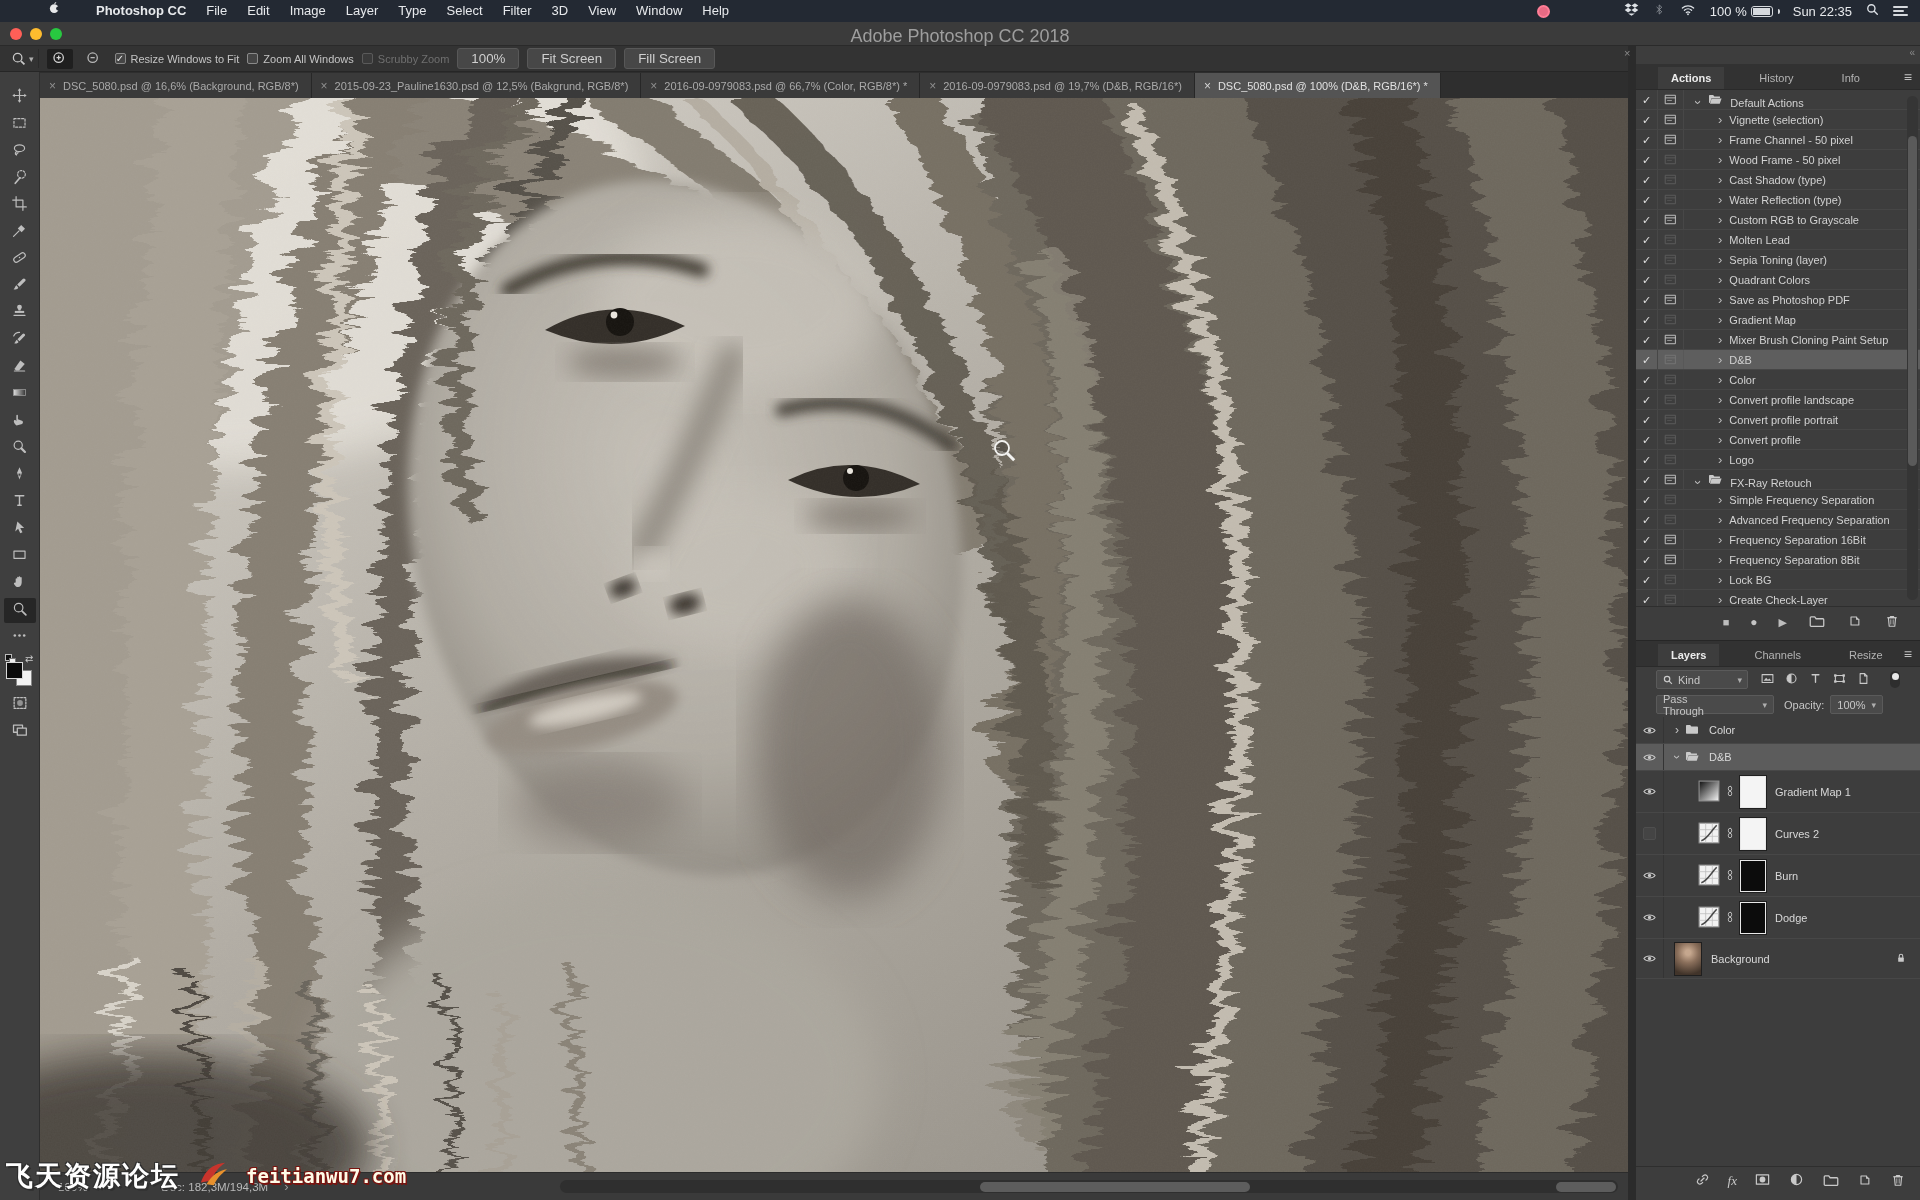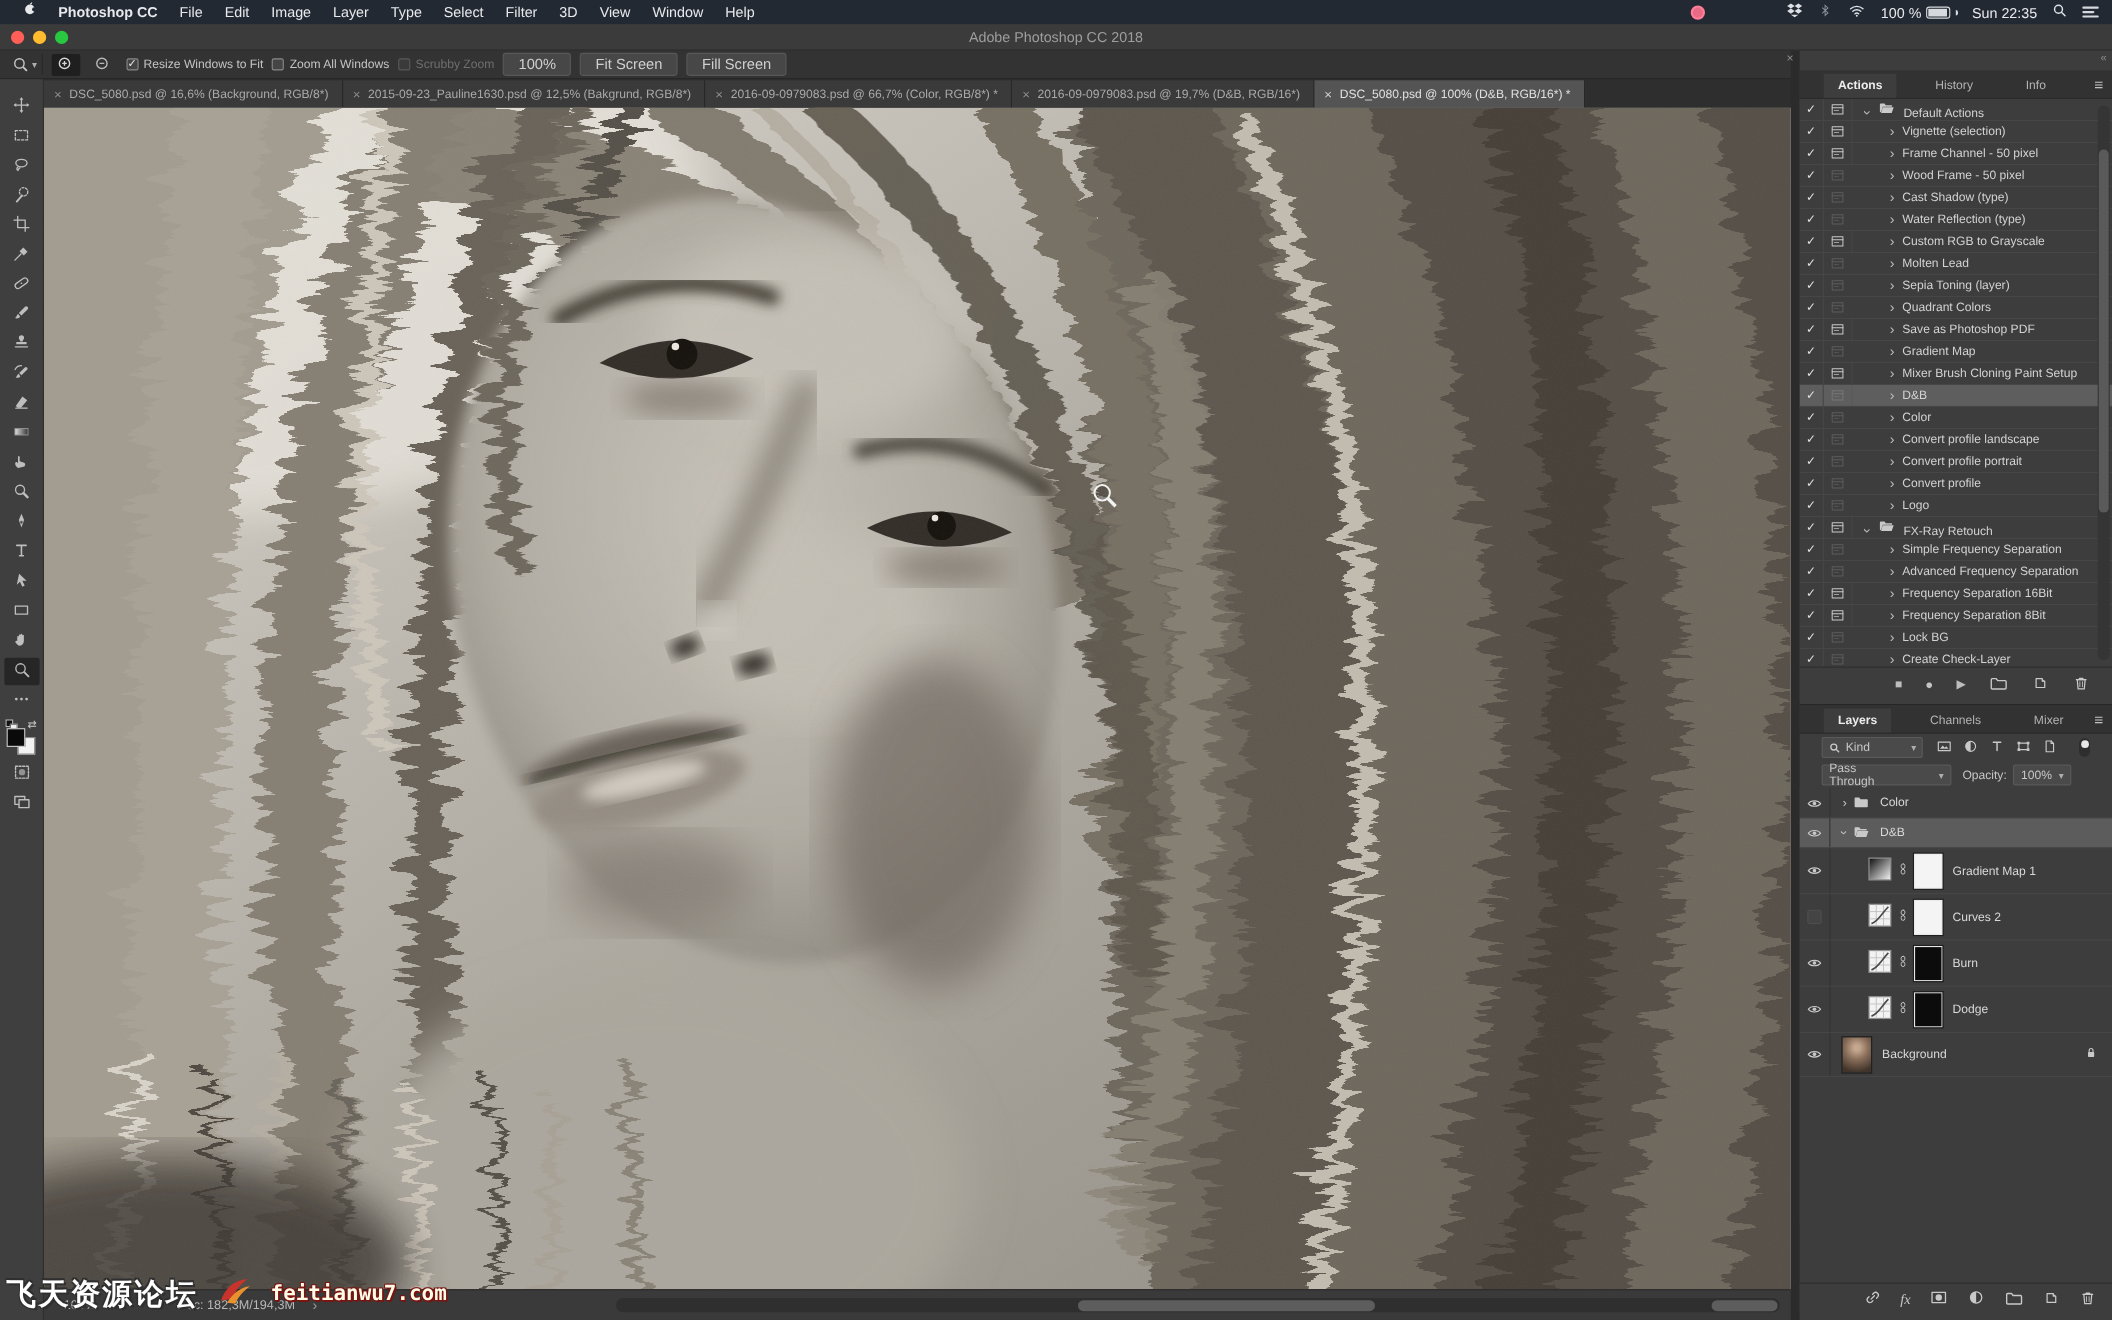--- a/index.html
+++ b/index.html
@@ -3,39 +3,39 @@
 <meta charset="utf-8">
 <style>
   html,body{margin:0;padding:0;background:#1a1a1a;}
   *{box-sizing:border-box;-webkit-font-smoothing:antialiased;}
   #screen{position:relative;width:1920px;height:1200px;overflow:hidden;
           font-family:"Liberation Sans",sans-serif;background:#2b2b2b;color:#c9c9c9;}
 
   
   .menubar{position:absolute;left:0;top:0;right:0;height:22px;background:#232933;
            display:flex;align-items:center;font-size:13px;color:#e7e9ec;}
-  .mb-left{display:flex;align-items:center;gap:0;padding-left:12px;}
+  .mb-left{display:flex;align-items:center;gap:16px;padding-left:22px;margin-left:17px;}
   .mb-item{padding:0 10px;line-height:22px;white-space:nowrap;}
   .mb-item.bold{font-weight:bold;}
   .mb-right{margin-left:auto;display:flex;align-items:center;gap:13px;padding-right:12px;}
   .rec-dot{width:13px;height:13px;border-radius:50%;border:2.5px solid #ff7d96;background:#e86a84;}
   .battery{display:flex;align-items:center;gap:4px;}
   .batt-shell{width:22px;height:11px;border:1.5px solid #d6d9dd;border-radius:3px;position:relative;}
   .batt-fill{position:absolute;left:1px;top:1px;bottom:1px;width:17px;background:#d6d9dd;}
   .batt-cap{width:2px;height:5px;background:#d6d9dd;border-radius:0 2px 2px 0;margin-left:1px;}
   .nc-icon{display:flex;flex-direction:column;gap:2.5px;}
   .nc-icon i{display:block;width:15px;height:1.8px;background:#d6d9dd;border-radius:1px;}
   .nc-icon i:nth-child(2){width:11px;}.nc-icon i:nth-child(3){width:15px;}
 
   
   .titlebar{position:absolute;left:0;top:22px;right:0;height:24px;background:#3b3b3b;
             border-bottom:1px solid #2a2a2a;}
   .traffic{position:absolute;left:10px;top:6px;display:flex;gap:8px;}
   .tl{width:12px;height:12px;border-radius:50%;}
-  .win-title{position:absolute;left:0;right:0;top:4px;text-align:center;font-size:13px;color:#9e9e9e;}
+  .win-title{position:absolute;left:0;right:0;top:4px;text-align:center;font-size:18px;color:#9e9e9e;}
 
   
   .optionsbar{position:absolute;left:0;top:46px;width:1628px;height:26px;background:#333333;
               border-bottom:1px solid #262626;display:flex;align-items:center;font-size:11px;color:#c4c4c4;gap:8px;padding-left:6px;}
   .opt-tool{display:flex;align-items:center;gap:2px;padding:1px 4px;border-right:1px solid #2a2a2a;}
   .opt-zoombtn{display:flex;align-items:center;justify-content:center;width:26px;height:20px;border-radius:2px;}
   .opt-zoombtn.sel{background:#1f1f1f;}
   .chk{display:inline-flex;align-items:center;gap:5px;white-space:nowrap;}
   .chk .box{width:11px;height:11px;border:1px solid #8a8a8a;background:#454545;border-radius:2px;
             display:inline-flex;align-items:center;justify-content:center;font-size:10px;color:#e8e8e8;line-height:1;}
@@ -975,21 +975,21 @@
                 <path d="M8.5 8.5v5.5M11.5 8.5v5.5" stroke-width="1"></path>
               </svg></span>
           </span>
         </div>
     </div>
 
     <div class="layers-panel">
       <div class="panel-tabs" id="layers-tabs">
           <span class="ptab active">Layers</span>
           <span class="ptab">Channels</span>
-          <span class="ptab">Mixer</span>
+          <span class="ptab">Resize</span>
           <span class="pmenu">≡</span>
         </div>
 
       <div class="lp-row">
         <span class="kindbox">
           <svg viewBox="0 0 20 20" width="12" height="12" fill="none" stroke="#c9c9c9" stroke-width="2">
               <circle cx="8.5" cy="8.5" r="4.5"></circle>
               <path d="M12 12l4.5 4.5"></path>
             </svg>
           <span style="flex:1;">Kind</span>

